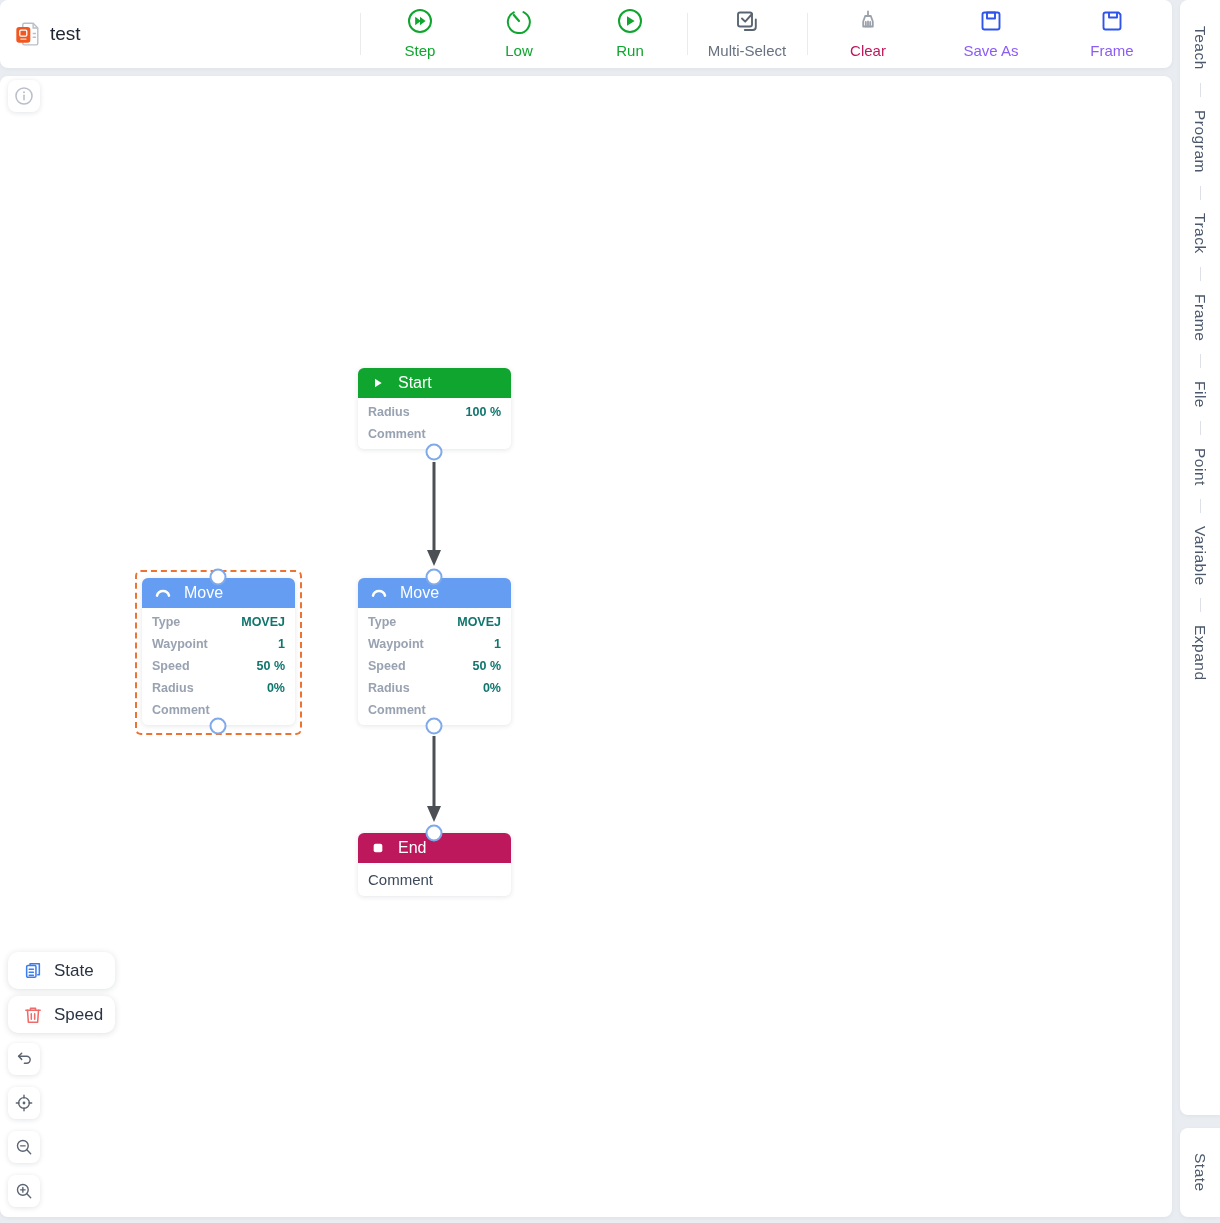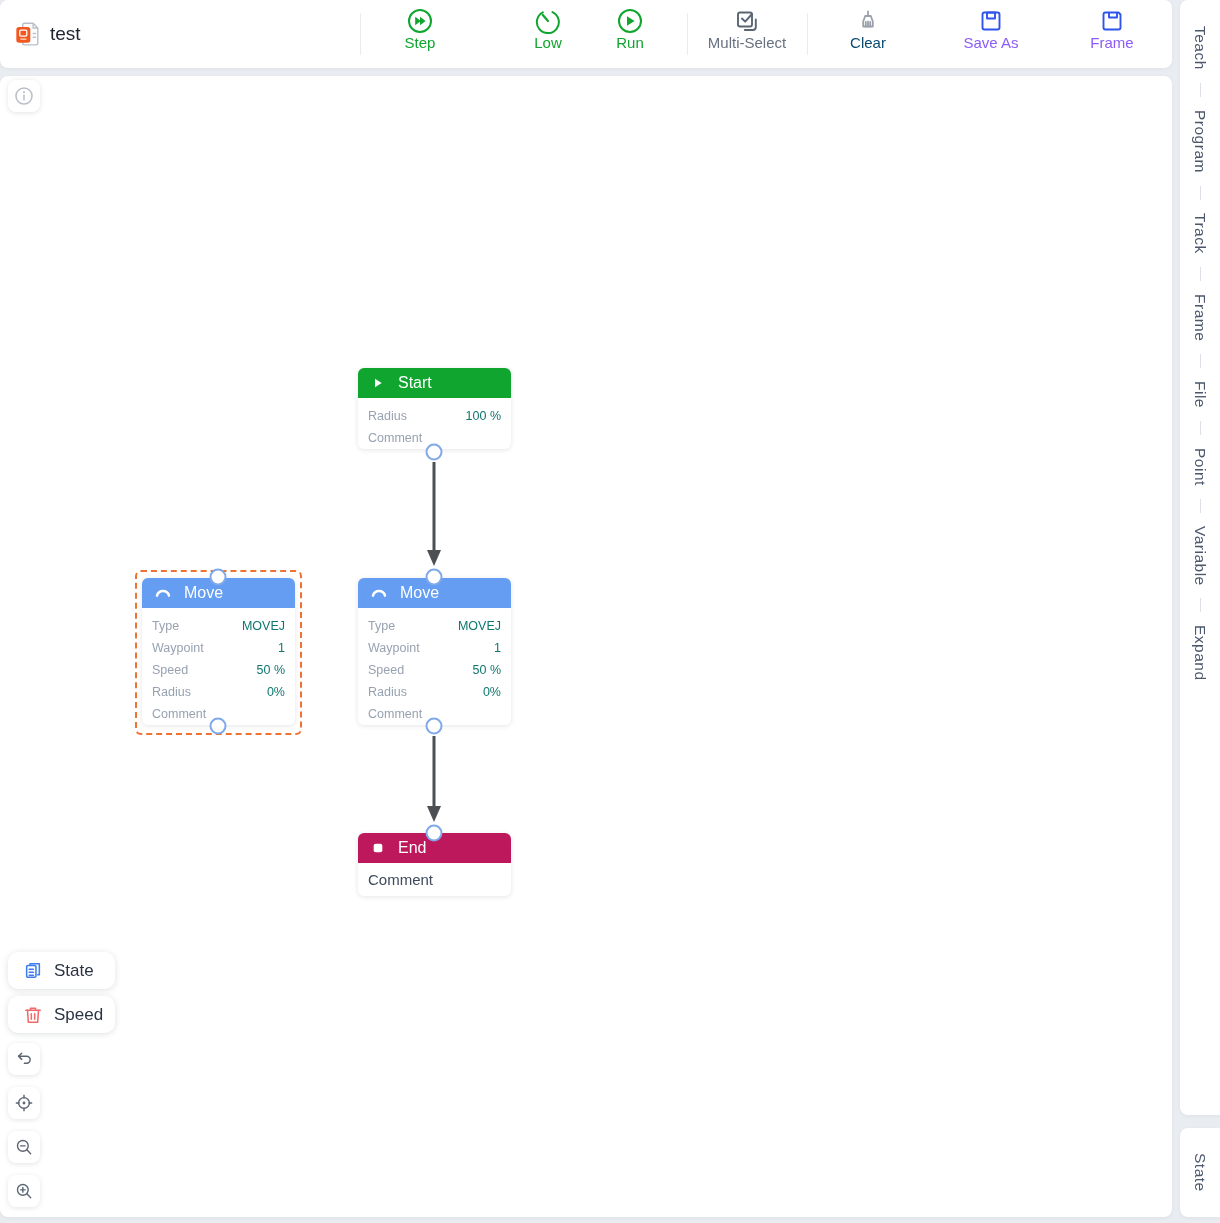--- a/index.html
+++ b/index.html
@@ -6,44 +6,44 @@
   html,body { width:1220px; height:1223px; }
   body { font-family:"Liberation Sans", sans-serif; background:#e9edf2; overflow:hidden; }
   .app { position:relative; width:1220px; height:1223px; }
 
   
   .header { position:absolute; left:0; top:0; width:1172px; height:68px; background:#fff;
             border-radius:8px; box-shadow:0 1px 4px rgba(0,0,0,.05); }
   .file-title { position:absolute; left:14px; top:20px; display:flex; align-items:center; gap:8px; }
   .file-title .t { font-size:19px; color:#1e2430; }
   .tb-item { position:absolute; top:8px; width:120px; transform:translateX(-50%);
-             display:flex; flex-direction:column; align-items:center; gap:0; cursor:pointer; }
+             display:flex; flex-direction:column; align-items:center; gap:8px; cursor:pointer; }
   .tb-item .lbl { font-size:15px; line-height:18px; white-space:nowrap; }
   .tb-green .lbl { color:#0fa52e; }
   .tb-blue .lbl  { color:#8b5cf6; }
   .tb-gray .lbl  { color:#677180; }
-  .tb-light .lbl { color:#0c4a6e; }
+  .tb-light .lbl { color:#be185d; }
   .tb-div { position:absolute; top:13px; width:1px; height:42px; background:#ebebeb; }
 
   
   .canvas { position:absolute; left:0; top:76px; width:1172px; height:1141px; background:#fff;
             border-radius:8px; box-shadow:0 1px 4px rgba(0,0,0,.05); }
   .sq-btn { position:absolute; left:8px; width:32px; height:32px; background:#fff; border-radius:8px;
             box-shadow:0 1px 5px rgba(31,45,61,.13); display:flex; align-items:center; justify-content:center; cursor:pointer; }
 
   
   .node { position:absolute; width:153px; background:#fff; border-radius:6px;
           box-shadow:0 1px 5px rgba(31,45,61,.12); }
   .node-head { height:30px; border-radius:6px 6px 0 0; display:flex; align-items:center;
                padding-left:12px; gap:12px; color:#fff; font-size:16px; }
   .head-green { background:#0fa52e; }
   .head-blue  { background:#649df1; }
   .head-red   { background:#be185d; }
   .node-body { padding:3px 0 4px; }
-  .nrow { display:flex; justify-content:space-between; align-items:flex-end; height:22px; padding:0 10px; }
+  .nrow { display:flex; justify-content:space-between; align-items:center; height:22px; padding:0 10px;font-weight:bold; }
   .nrow .nl { font-size:12.5px; color:#98a2b1; }
   .nrow .nv { font-size:12.5px; color:#0f766e; }
   .end-comment { height:33px; display:flex; align-items:center; padding:0 10px; font-size:15px; color:#3e4a5c; }
   .sel-box { position:absolute; border:2px dashed #ee7333; border-radius:6px; }
   .port { position:absolute; width:17px; height:17px; background:#fff; border:2px solid #7fa9ea;
           border-radius:50%; transform:translate(-50%,-50%); z-index:5; }
   .flow-line { position:absolute; width:3px; background:#4c4f54; transform:translateX(-50%); }
   .flow-arrow { position:absolute; width:0; height:0; transform:translateX(-50%);
                 border-left:7px solid transparent; border-right:7px solid transparent; border-top:16px solid #4c4f54; }
 
@@ -89,21 +89,21 @@
 
     <div class="tb-item tb-green" style="left:420px">
       <svg class="icon" width="26" height="26" viewBox="0 0 26 26">
         <circle cx="13" cy="13" r="11" fill="none" stroke="#0fa52e" stroke-width="2"></circle>
         <path d="M8.2 8.8v8.4l5.6-4.2z" fill="#0fa52e"></path>
         <path d="M13 8.8v8.4l5.6-4.2z" fill="#0fa52e"></path>
       </svg>
       <span class="lbl">Step</span>
     </div>
 
-    <div class="tb-item tb-green" style="left:548px">
+    <div class="tb-item tb-green" style="left:519px">
       <svg class="icon" width="26" height="26" viewBox="0 0 26 26">
         <path d="M7.8 4.3 A11 11 0 1 0 17.5 4.1" fill="none" stroke="#0fa52e" stroke-width="2" stroke-linecap="round"></path>
         <path d="M13 13 L7.8 7" stroke="#0fa52e" stroke-width="2.2" stroke-linecap="round"></path>
       </svg>
       <span class="lbl">Low</span>
     </div>
 
     <div class="tb-item tb-green" style="left:630px">
       <svg class="icon" width="26" height="26" viewBox="0 0 26 26">
         <circle cx="13" cy="13" r="11" fill="none" stroke="#0fa52e" stroke-width="2"></circle>

